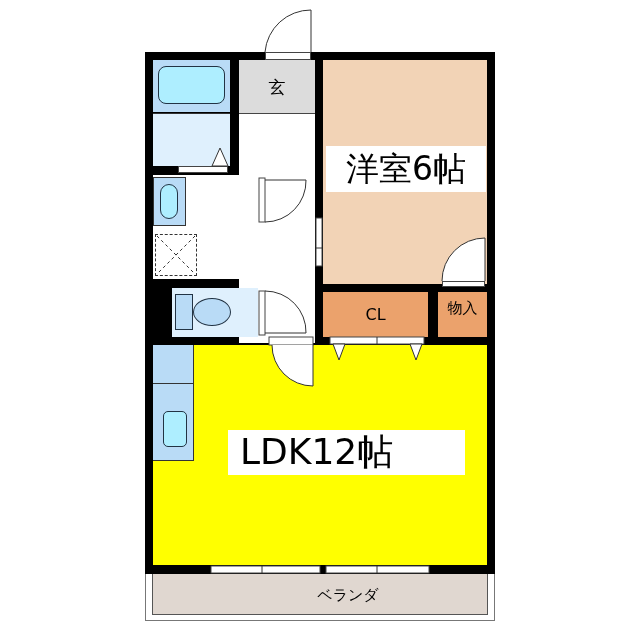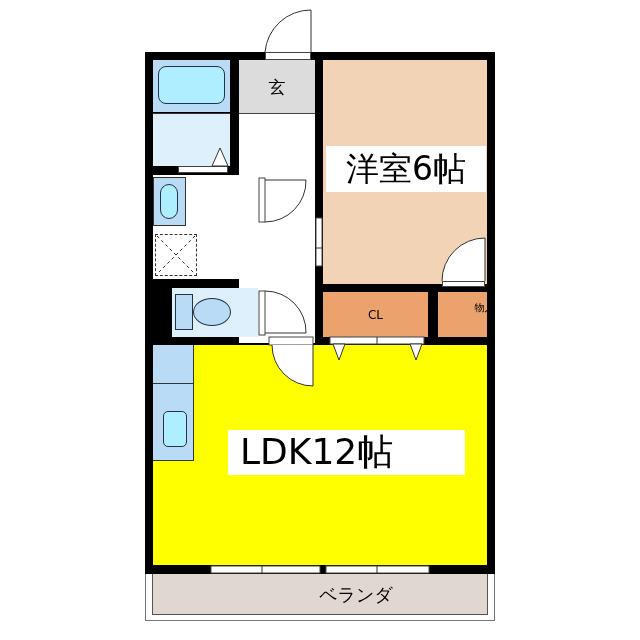--- a/index.html
+++ b/index.html
@@ -7,21 +7,21 @@
   .abs{position:absolute;box-sizing:border-box;}
   .wall{background:#000;}
   .label{position:absolute;display:flex;align-items:center;justify-content:center;color:#000;}
   svg{position:absolute;left:0;top:0;}
 </style>
 </head>
 <body>
 
 <div class="abs" style="left:145px;top:573px;width:350px;height:48px;border:1px solid #777;background:#fff;"></div>
 <div class="abs" style="left:152px;top:573px;width:336px;height:42px;background:#e0d7d0;border:1px solid #555;"></div>
-<div class="label" style="left:152px;top:575px;width:336px;height:40px;font-size:18px;padding-left:36px;">ベランダ</div>
+<div class="label" style="left:144px;top:575px;width:336px;height:40px;font-size:15px;padding-left:36px;">ベランダ</div>
 
 <div class="abs wall" style="left:145px;top:52px;width:350px;height:522px;"></div>
 
 <div class="abs" style="left:153px;top:60px;width:77px;height:52px;background:#b9dbf6;"></div>
 <div class="abs" style="left:158px;top:66px;width:67px;height:38px;background:#aeeeff;border:1.5px solid #234;border-radius:8px;"></div>
 <div class="abs" style="left:153px;top:113px;width:77px;height:53px;background:#dff0fd;border-top:1px solid #333;"></div>
 <div class="abs" style="left:178px;top:166px;width:50px;height:7px;background:#fff;border:1px solid #444;"></div>
 
 <div class="abs" style="left:239px;top:60px;width:76px;height:54px;background:#dcdcdc;border-bottom:1px solid #444;"></div>
 <div class="label" style="left:239px;top:60px;width:76px;height:54px;font-size:17px;">玄</div>
@@ -35,23 +35,23 @@
 <div class="abs" style="left:155px;top:234px;width:42px;height:42px;border:1.5px dashed #333;background:#fff;"></div>
 
 <div class="abs" style="left:172px;top:288px;width:86px;height:49px;background:#dff0fd;"></div>
 <div class="abs" style="left:175px;top:294px;width:18px;height:36px;background:#b9dbf6;border:1.5px solid #234;"></div>
 <div class="abs" style="left:193px;top:298px;width:38px;height:28px;background:#b9dbf6;border:1.5px solid #234;border-radius:50%;"></div>
 
 <div class="abs" style="left:323px;top:60px;width:164px;height:224px;background:#f2d3b6;"></div>
 <div class="label" style="left:326px;top:146px;width:160px;height:46px;background:#fff;font-size:33px;text-align:right;">洋室6帖</div>
 
 <div class="abs" style="left:323px;top:292px;width:105px;height:45px;background:#eba26c;"></div>
-<div class="label" style="left:323px;top:292px;width:105px;height:45px;font-size:12px;text-align:center;">CL</div>
+<div class="label" style="left:323px;top:292px;width:105px;height:45px;font-size:16px;text-align:center;">CL</div>
 <div class="abs" style="left:438px;top:292px;width:49px;height:45px;background:#eba26c;"></div>
-<div class="label" style="left:438px;top:292px;width:49px;height:32px;font-size:10px;padding-left:22px;">物入</div>
+<div class="label" style="left:438px;top:292px;width:49px;height:32px;font-size:15px;">物入</div>
 
 <div class="abs" style="left:442px;top:281px;width:43px;height:6px;background:#fff;border:1px solid #444;"></div>
 
 <div class="abs" style="left:153px;top:345px;width:334px;height:220px;background:#ffff00;"></div>
 <div class="abs" style="left:153px;top:345px;width:41px;height:116px;background:#b9dbf6;border-right:1px solid #333;border-bottom:1px solid #333;"></div>
 <div class="abs" style="left:153px;top:383px;width:41px;height:1px;background:#333;"></div>
 <div class="abs" style="left:163px;top:411px;width:24px;height:36px;background:#aeeeff;border:1.5px solid #234;border-radius:5px;"></div>
 <div class="label" style="left:228px;top:430px;width:225px;height:45px;background:#fff;font-size:36px;justify-content:flex-start;padding-left:12px;">LDK12帖</div>
 
 <svg width="640" height="640">

